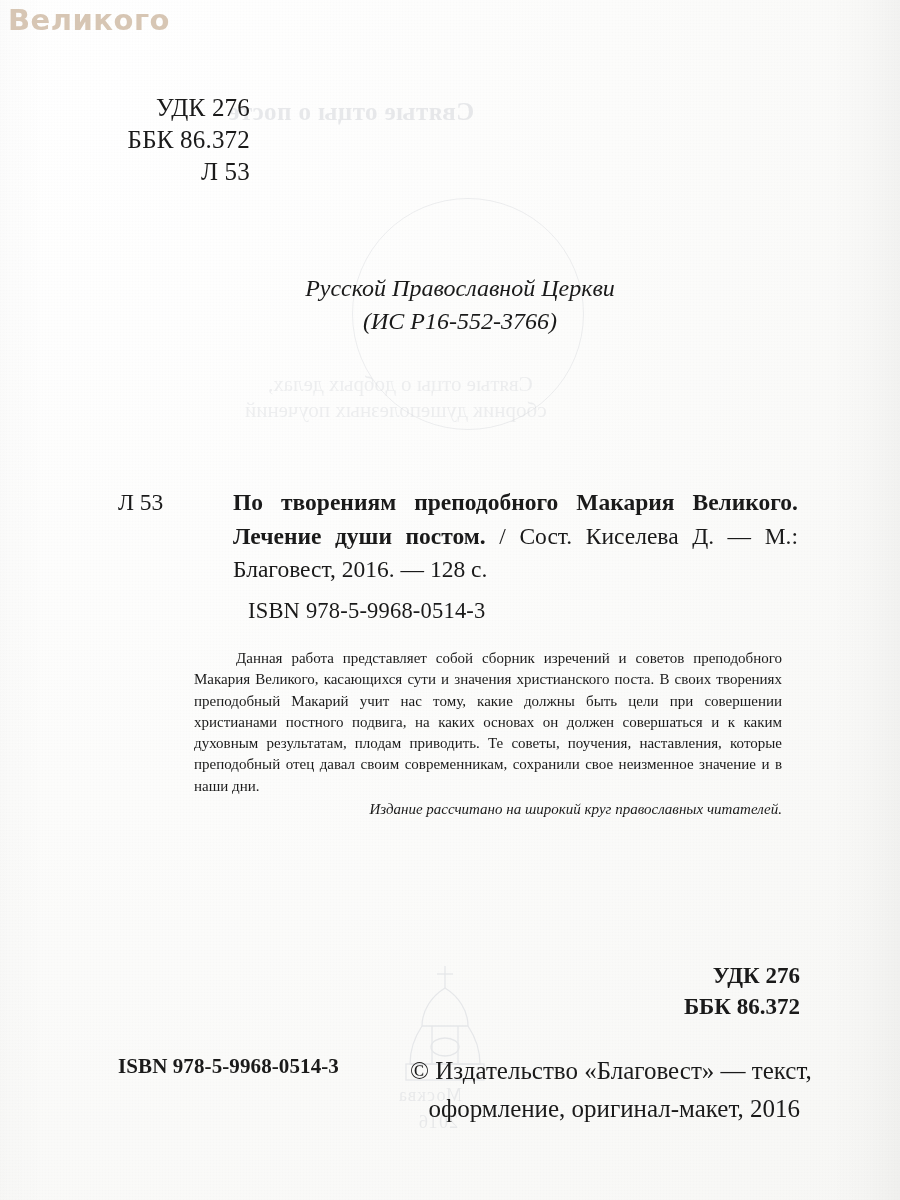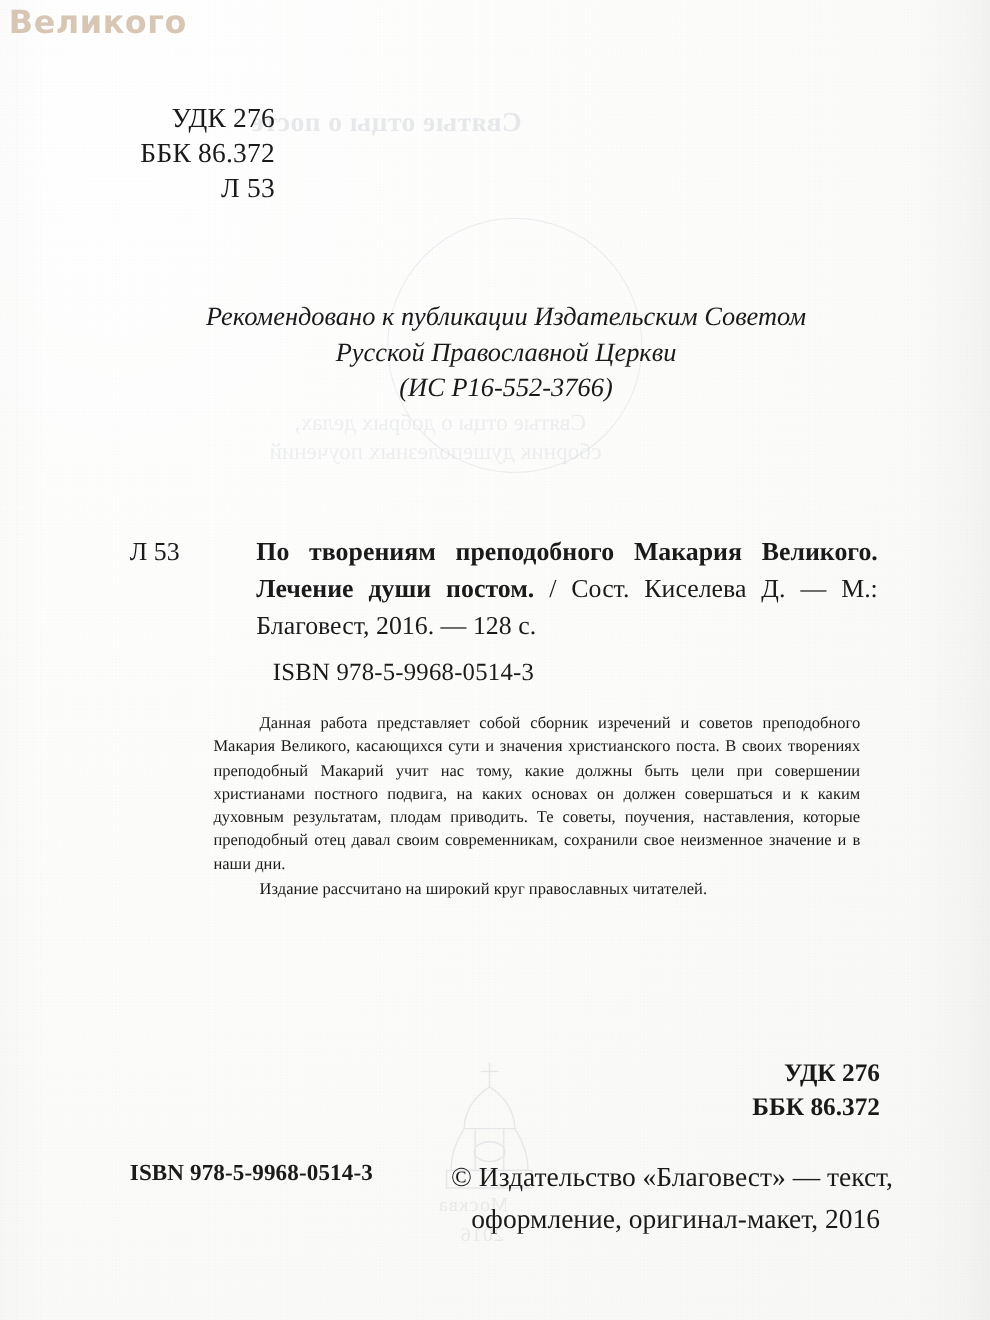--- a/index.html
+++ b/index.html
@@ -189,21 +189,21 @@
     font-size: 15px;
     line-height: 1.42;
     text-align: justify;
     text-justify: inter-word;
   }
   .annotation p {
     margin: 0;
     text-indent: 42px;
   }
   .annotation p + p { margin-top: 2px; }
-  .annotation p:last-child { text-align: left; }
+  .annotation p:last-child { text-align: right; font-style: italic; }
 
   .udk-bottom {
     position: absolute;
     right: 100px;
     top: 960px;
     text-align: right;
     font-weight: 700;
     font-size: 23px;
     line-height: 1.35;
   }
@@ -265,21 +265,20 @@
 
   <div class="logo">Великого</div>
 
   <div class="udk-top">
     <div>УДК 276</div>
     <div>ББК 86.372</div>
     <div>Л 53</div>
   </div>
 
   <div class="recommend">
-    <div>Рекомендовано к публикации Издательским Советом</div>
     <div>Русской Православной Церкви</div>
     <div>(ИС  Р16-552-3766)</div>
   </div>
 
   <div class="biblio">
     <span class="biblio-marker">Л 53</span>
     <div class="biblio-body">
       <b>По творениям преподобного Макария Великого. Лечение души постом.</b><span> / Сост. Киселева Д. — М.: Благовест, 2016. — 128 с.</span>
     </div>
   </div>

